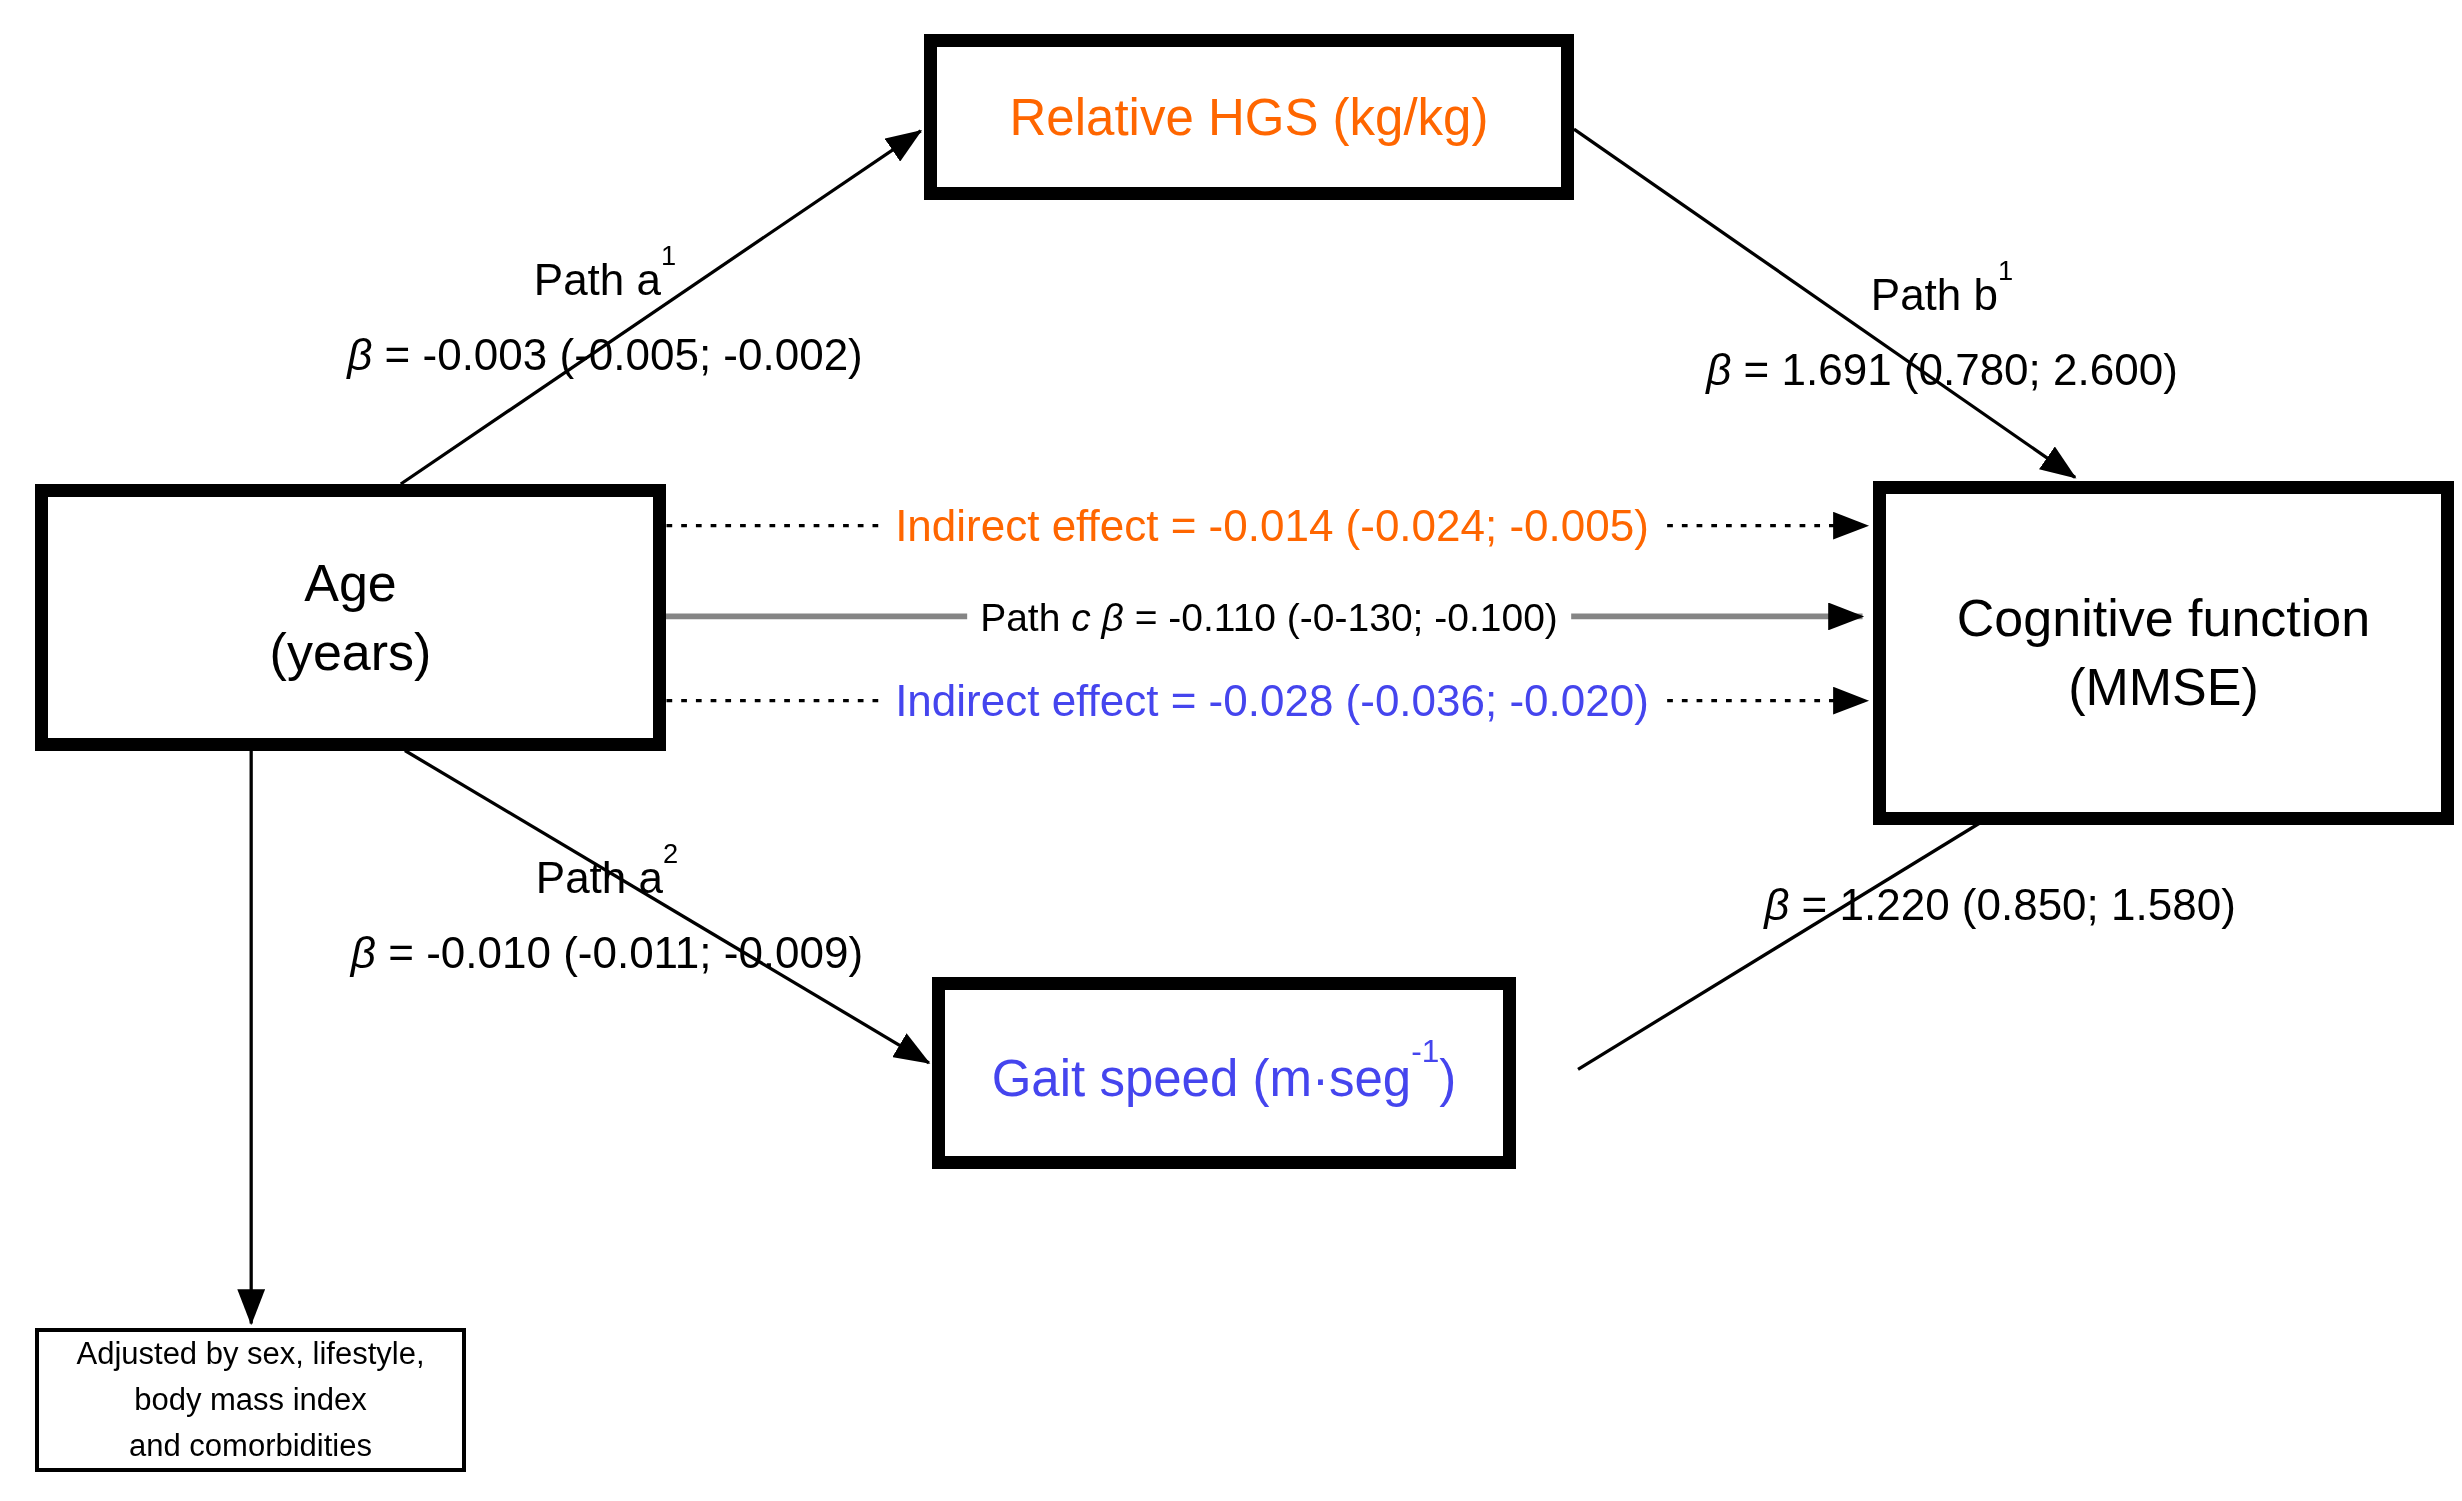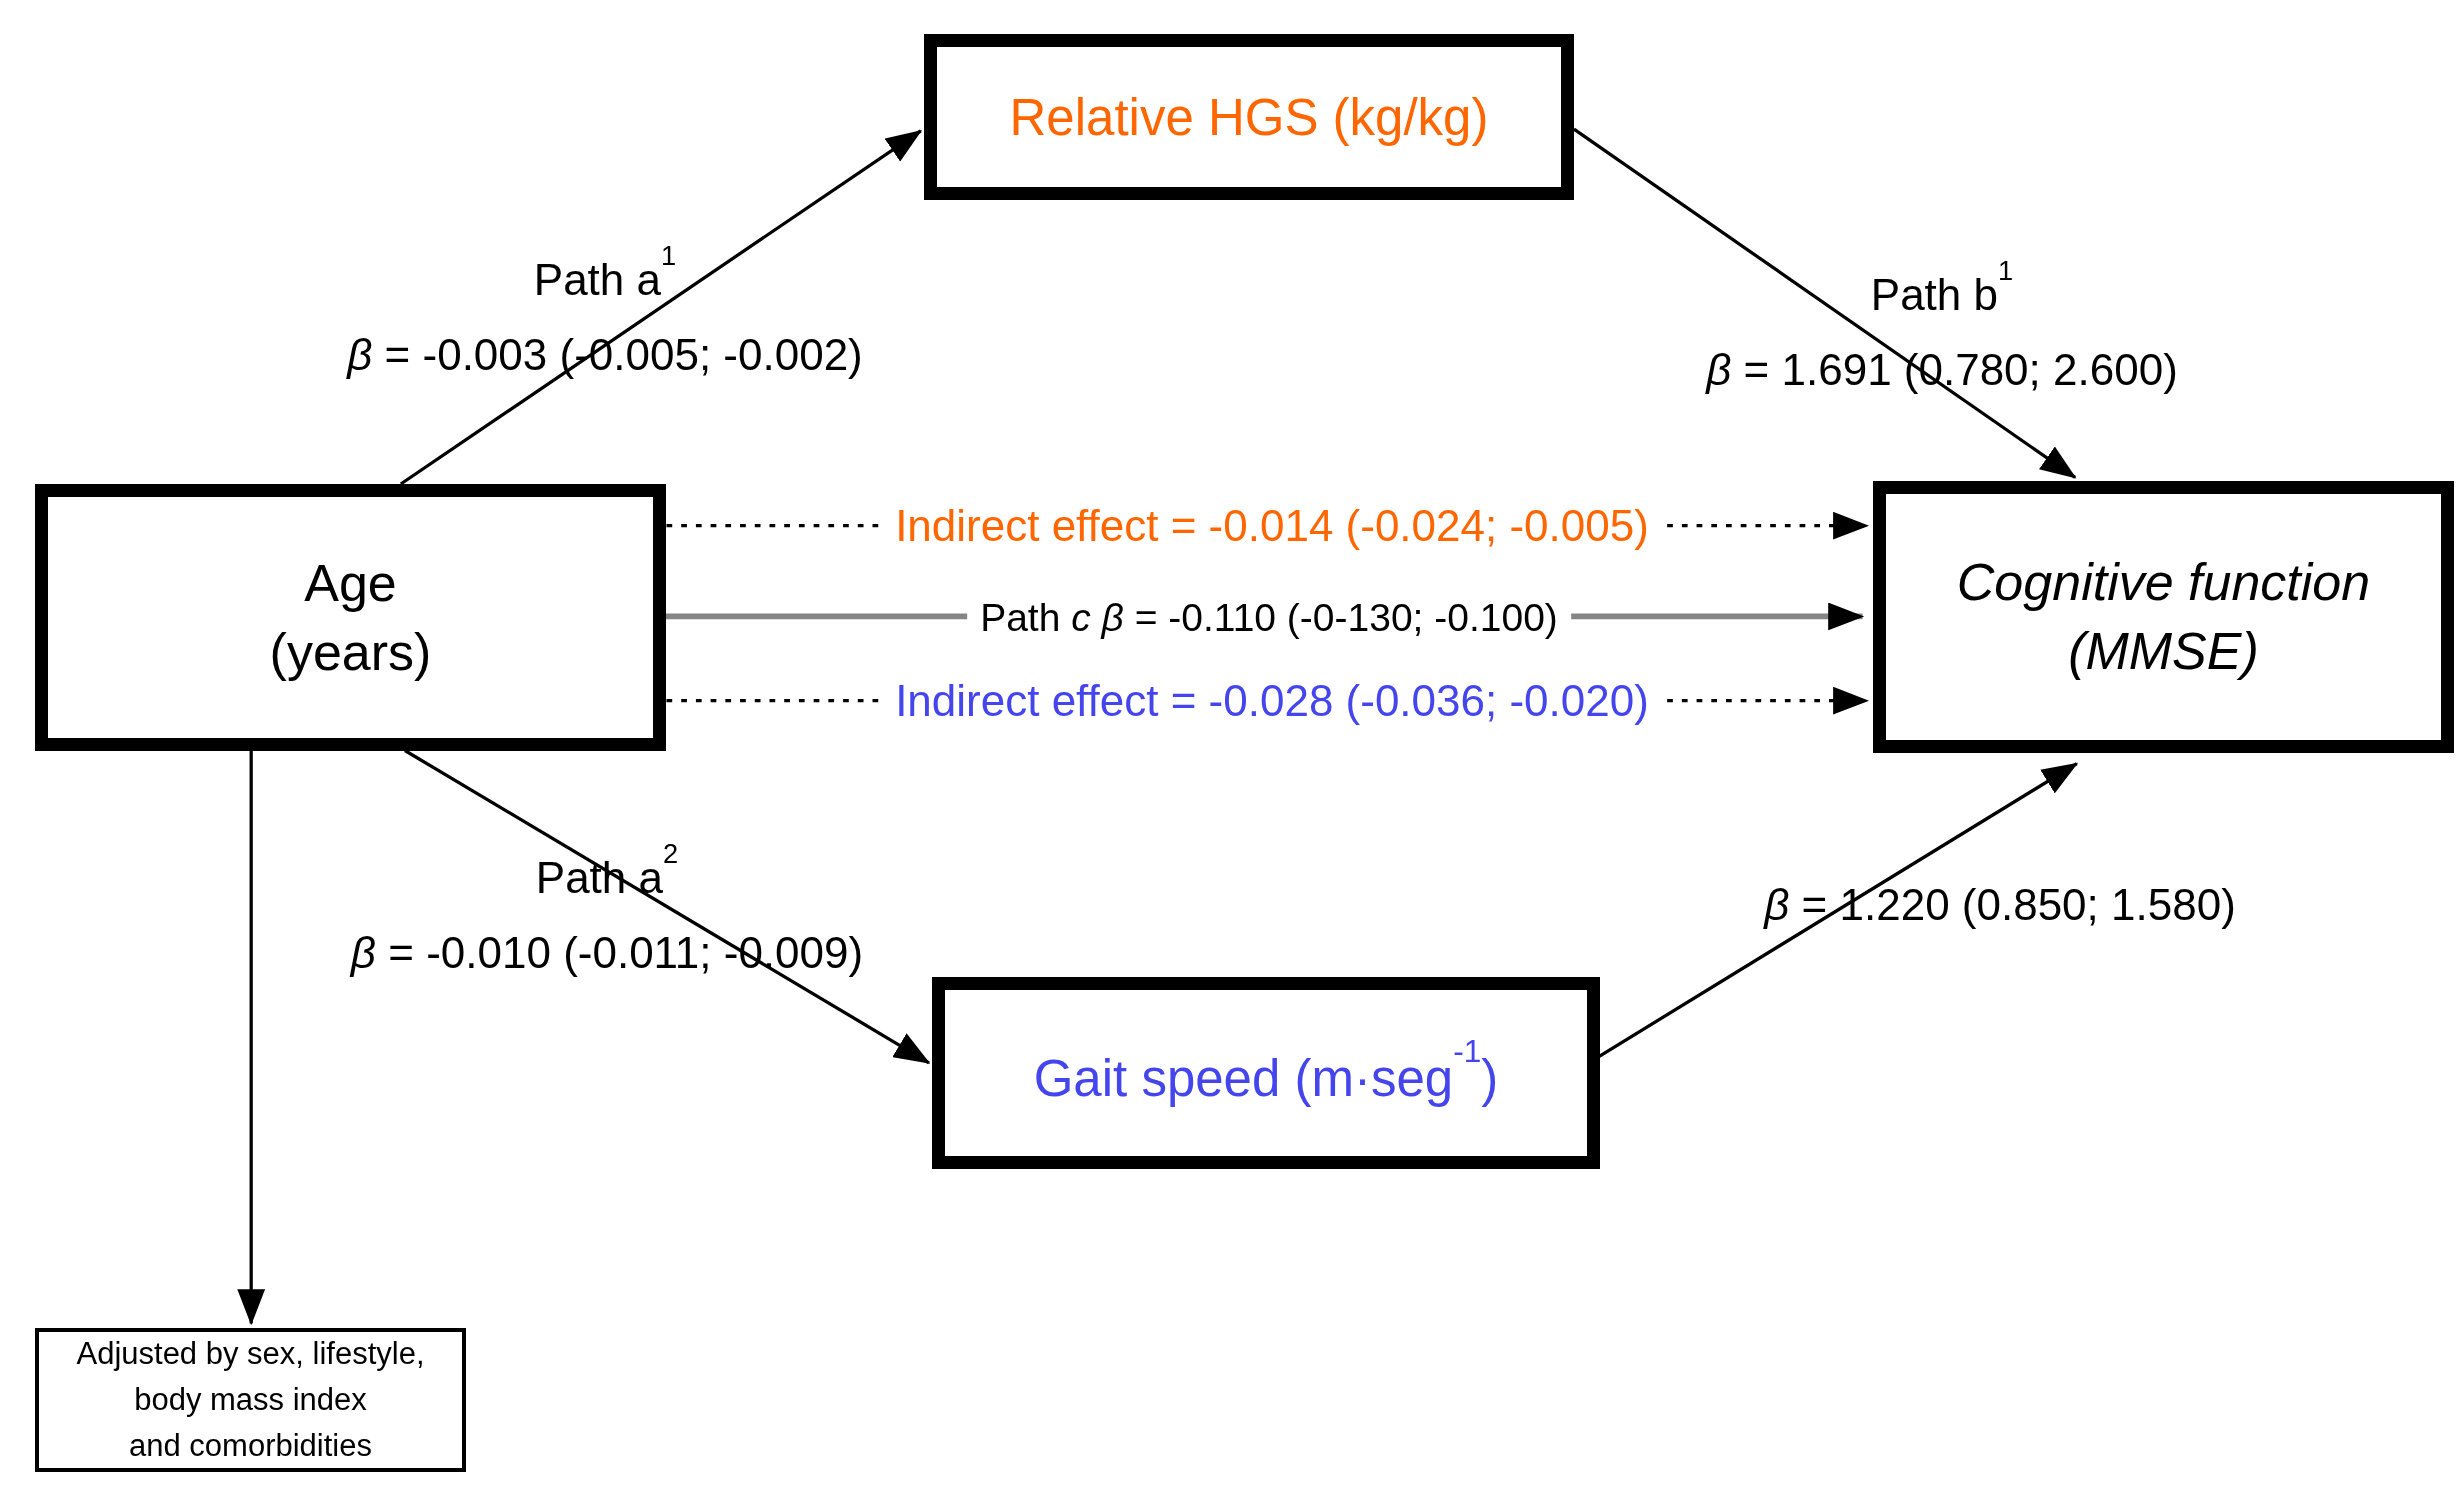--- a/index.html
+++ b/index.html
@@ -22,22 +22,22 @@
     align-items:center;
     justify-content:center;
     text-align:center;
     z-index:2;
     white-space:nowrap;
   }
   .node .nline{font-size:52px;line-height:69px;}
   #node-hgs{left:924px;top:34px;width:650px;height:166px;}
   #node-hgs .nline{color:#FF6600;font-size:51px;}
   #node-age{left:35px;top:484px;width:631px;height:267px;}
-  #node-cog{left:1873px;top:481px;width:581px;height:272px;font-style:italic;}
-  #node-gait{left:932px;top:977px;width:668px;height:192px;}
+  #node-cog{left:1873px;top:481px;width:581px;height:344px;}
+  #node-gait{left:932px;top:977px;width:584px;height:192px;}
   #node-gait .nline{color:#4545EE;font-size:51px;}
   #node-adj{
     left:35px;top:1328px;width:431px;height:144px;
     border:4.1px solid #000;
   }
   #node-adj .nline{font-size:31px;line-height:46px;}
   .plabel{
     position:absolute;
     transform:translate(-50%,-50%);
     text-align:center;

